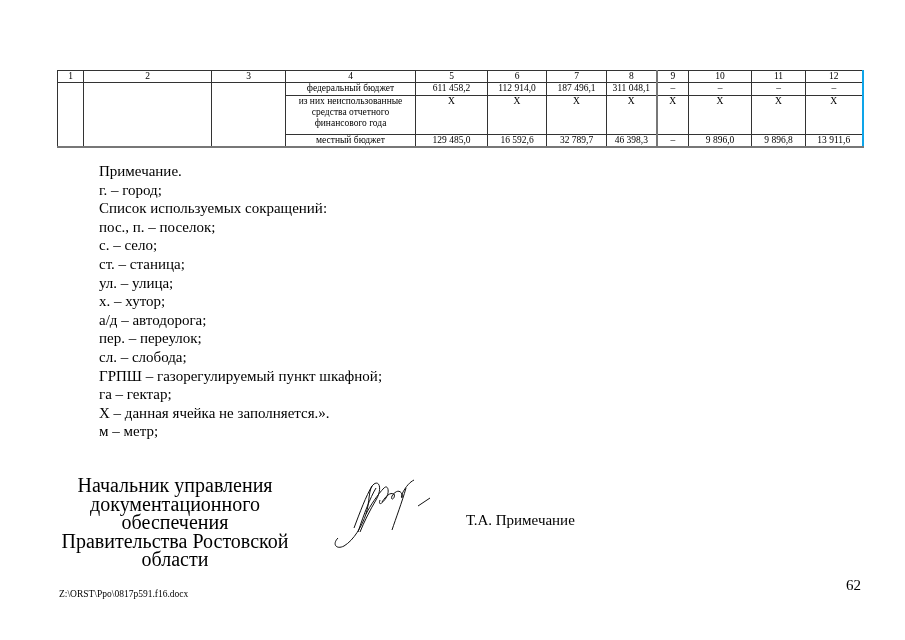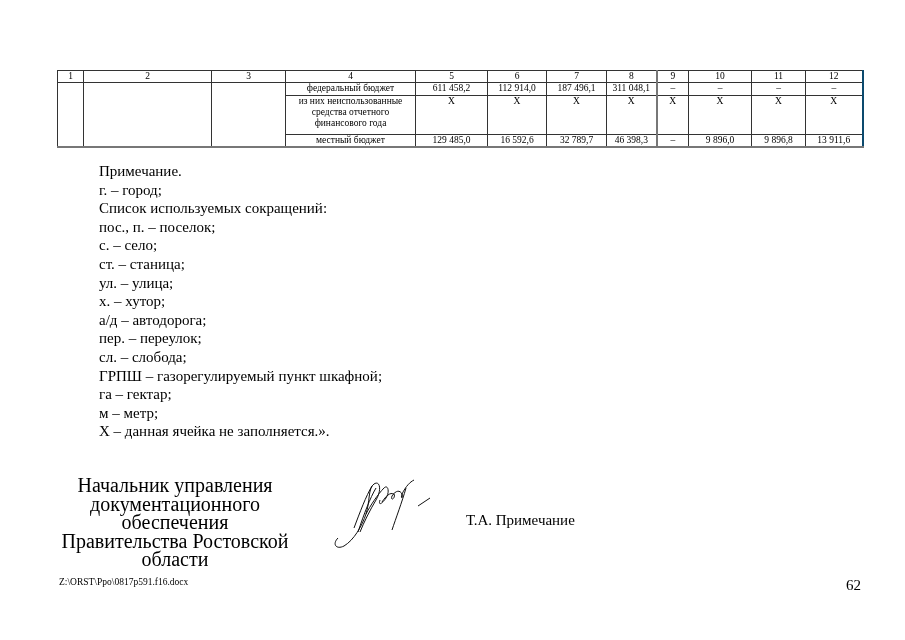--- a/index.html
+++ b/index.html
@@ -8,27 +8,27 @@
   .tbl { position:absolute; left:57px; top:70px; border-collapse:collapse; table-layout:fixed;
          font-size:9.5px; line-height:11px; }
   .tbl td { border:1px solid #333; padding:0 2px; text-align:center; vertical-align:top; overflow:hidden; white-space:nowrap; }
   .tbl td.l { text-align:center; white-space:normal; }
   .tbl tr.last td { border-bottom:2px solid #777; }
   .tbl td.thick { border-left:2px solid #777; }
   .tbl tr.hdr td { height:10px; }
   .tbl tr.r1 td { height:12px; }
   .tbl tr.r2 td { height:38px; }
   .tbl tr.r3 td { height:11px; }
-  .tbl td.rt { border-right:2px solid #0c4a6e; }
+  .tbl td.rt { border-right:2px solid #0ea5e9; }
   .notes { position:absolute; left:99px; top:162px; font-size:15px; line-height:18.6px; }
   .notes div { white-space:nowrap; }
   .sig-title { position:absolute; left:57px; top:476px; width:236px; text-align:center; font-size:20px; line-height:18.5px; }
   .sig-name { position:absolute; left:466px; top:512px; font-size:15px; }
   .signature { position:absolute; left:330px; top:466px; }
-  .footer-path { position:absolute; left:59px; top:577px; font-size:9.5px; }
+  .footer-path { position:absolute; left:59px; top:589px; font-size:9.5px; }
   .footer-page { position:absolute; left:846px; top:577px; font-size:15px;text-align:center; }
 </style>
 </head>
 <body>
 
 <table class="tbl">
   <colgroup>
     <col style="width:26px">
       <col style="width:128px">
       <col style="width:74px">
@@ -103,22 +103,22 @@
   <div>пос., п. – поселок;</div>
   <div>с. – село;</div>
   <div>ст. – станица;</div>
   <div>ул. – улица;</div>
   <div>х. – хутор;</div>
   <div>а/д – автодорога;</div>
   <div>пер. – переулок;</div>
   <div>сл. – слобода;</div>
   <div>ГРПШ – газорегулируемый пункт шкафной;</div>
   <div>га – гектар;</div>
+  <div>X – данная ячейка не заполняется.».</div>
   <div>м – метр;</div>
-  <div>X – данная ячейка не заполняется.».</div>
 </div>
 
 <div class="sig-title">
   <div>Начальник управления</div>
   <div>документационного обеспечения</div>
   <div>Правительства Ростовской области</div>
 </div>
 
 <div class="signature">
   <svg width="120" height="85" viewBox="0 0 120 85" fill="none" stroke="#111" stroke-width="1">

